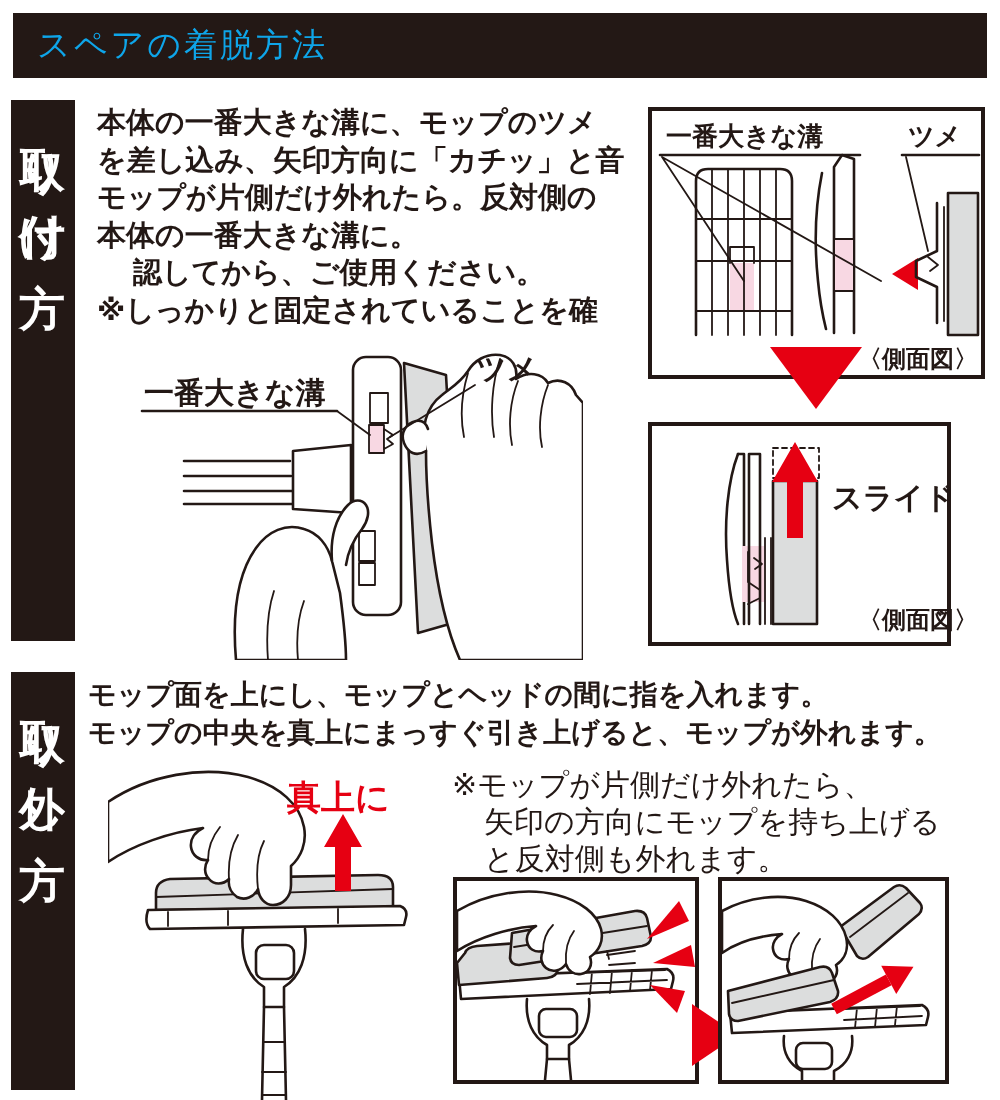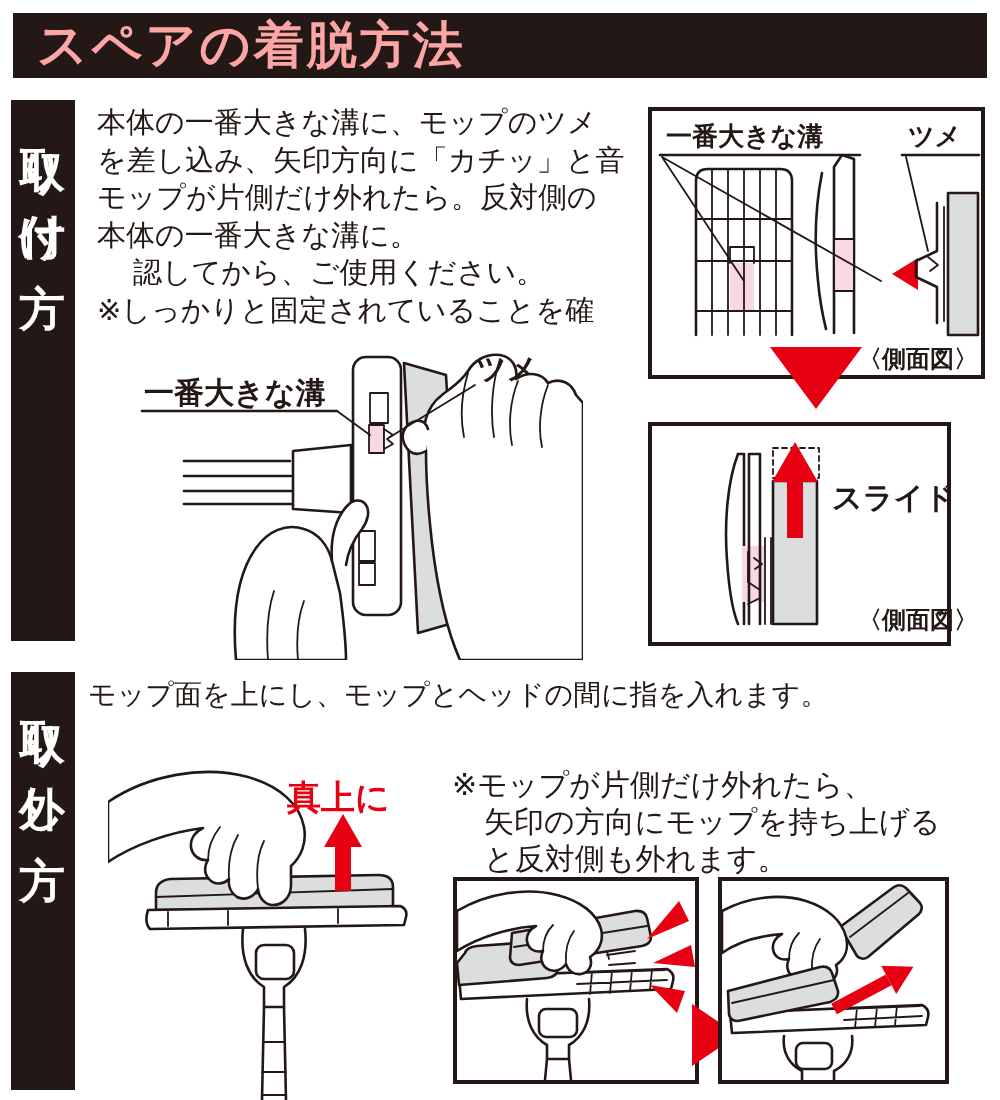--- a/index.html
+++ b/index.html
@@ -4,29 +4,29 @@
 <style>
   *{margin:0;padding:0;box-sizing:border-box}
   :root{--ink:#231815;--red:#e60012;--pink:#f8d8e3;--gray:#dcdddd;--paper:#ffffff}
   html,body{background:#fff}
   body{font-family:"Liberation Sans","DejaVu Sans",sans-serif;color:var(--ink)}
   #canvas{position:relative;width:1000px;height:1100px;background:var(--paper);overflow:hidden}
   .abs{position:absolute}
 
   .title-band{left:13px;top:13px;width:974px;height:65px;background:var(--ink);
     display:flex;align-items:center;padding-left:24px}
-  .title-band h1{color:#fca5a5;font-size:50px;font-weight:bold;letter-spacing:3px;white-space:nowrap}
+  .title-band h1{color:#0ea5e9;font-size:33px;font-weight:normal;letter-spacing:3px;white-space:nowrap}
 
   .side-tab{left:11px;width:64px;background:var(--ink);display:flex;justify-content:center}
   .side-tab span{writing-mode:vertical-rl;text-orientation:upright;color:#fff;
     font-size:46px;font-weight:bold;letter-spacing:7px;padding-top:12px;line-height:64px}
   .attach-tab{top:100px;height:541px}
   .detach-tab{top:672px;height:418px}
 
-  .body{font-weight:normal}
+  .body{font-weight:bold}
   .attach-body{left:97px;top:104px;width:560px;font-size:29px;line-height:37.5px}
   .detach-body{left:88px;top:676px;width:900px;font-size:28px;line-height:38px}
   .note{left:452px;top:766px;font-size:30px;line-height:37px;font-weight:normal}
   p.line{white-space:nowrap}
   .indent1{padding-left:36px}
   .indent2{padding-left:32px}
 
   .boxed{border:4px solid var(--ink);background:#fff}
   #box1{left:648px;top:107px;width:337px;height:272px}
   #box2{left:648px;top:422px;width:303px;height:224px}
@@ -144,20 +144,21 @@
       <text x="206" y="202" font-size="24">〈側面図〉</text>
     </svg>
   </div>
 
   <div class="abs side-tab detach-tab">
     <span>取り外し方</span>
   </div>
 
   <div class="abs body detach-body">
     <p class="line">モップ面を上にし、モップとヘッドの間に指を入れます。</p>
+    <p class="line">モップの中央を真上にまっすぐ引き上げると、モップが外れます。</p>
   </div>
 
   <div class="abs note">
     <p class="line">※モップが片側だけ外れたら、</p>
     <p class="line indent2">矢印の方向にモップを持ち上げる</p>
     <p class="line indent2">と反対側も外れます。</p>
   </div>
 
   <svg class="abs" style="left:108px;top:757px" width="345" height="343" viewBox="0 0 345 343">
 

